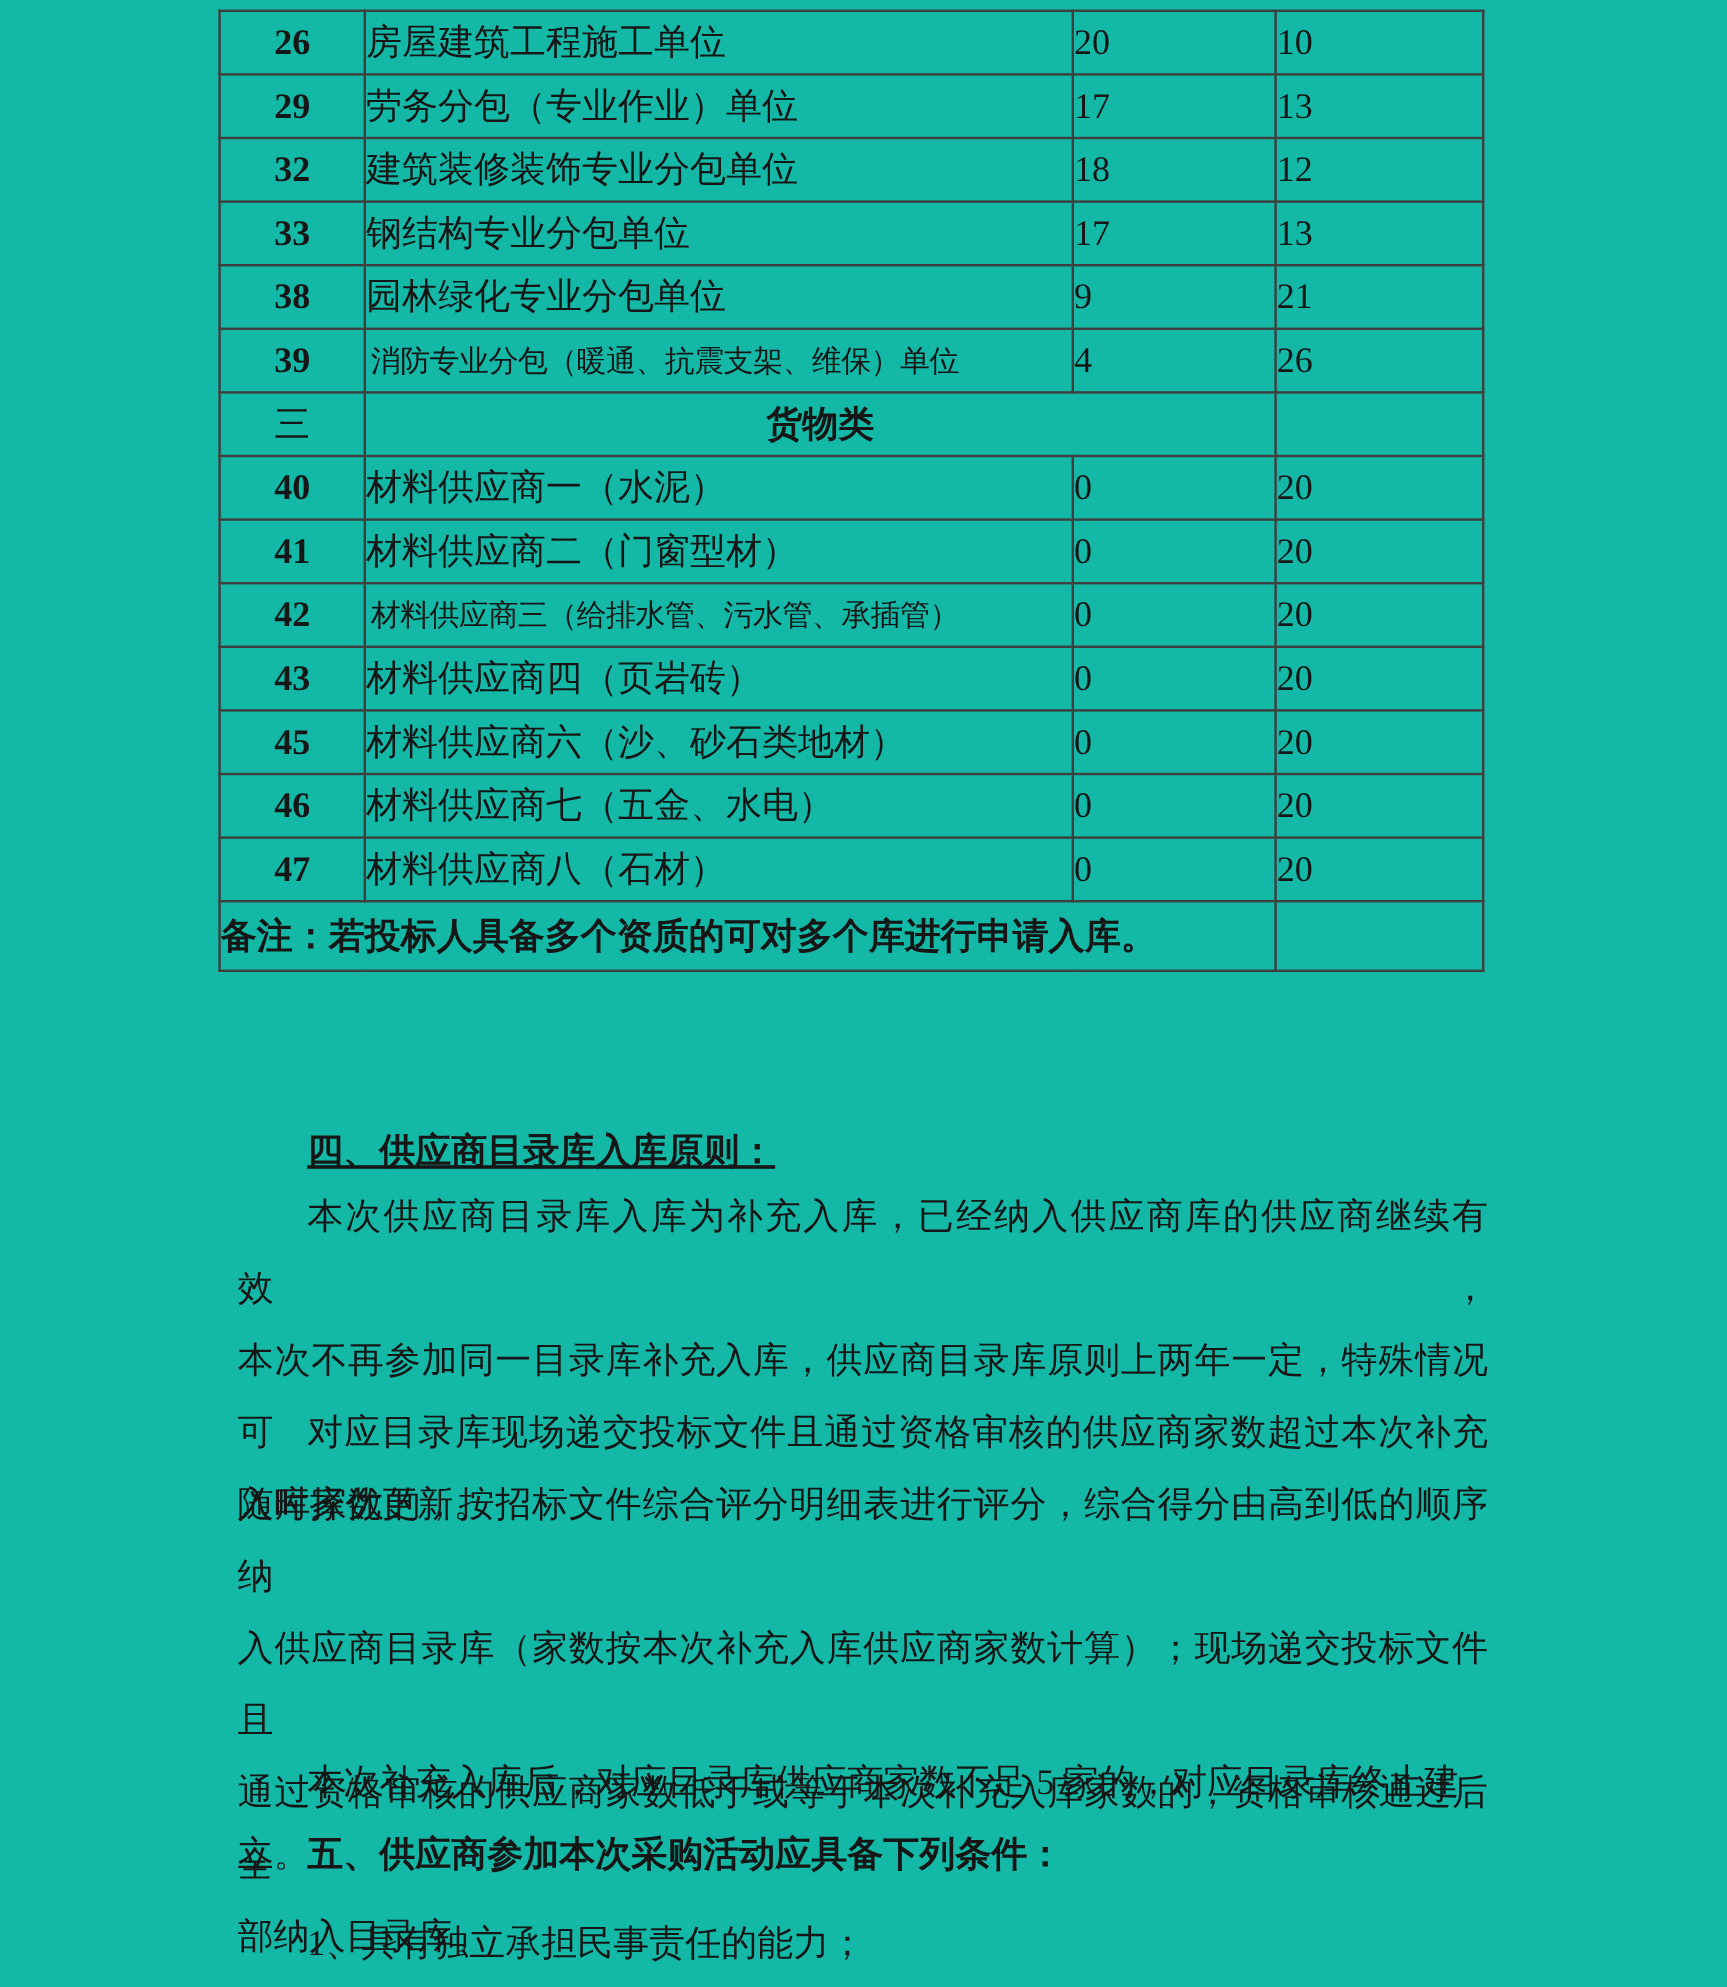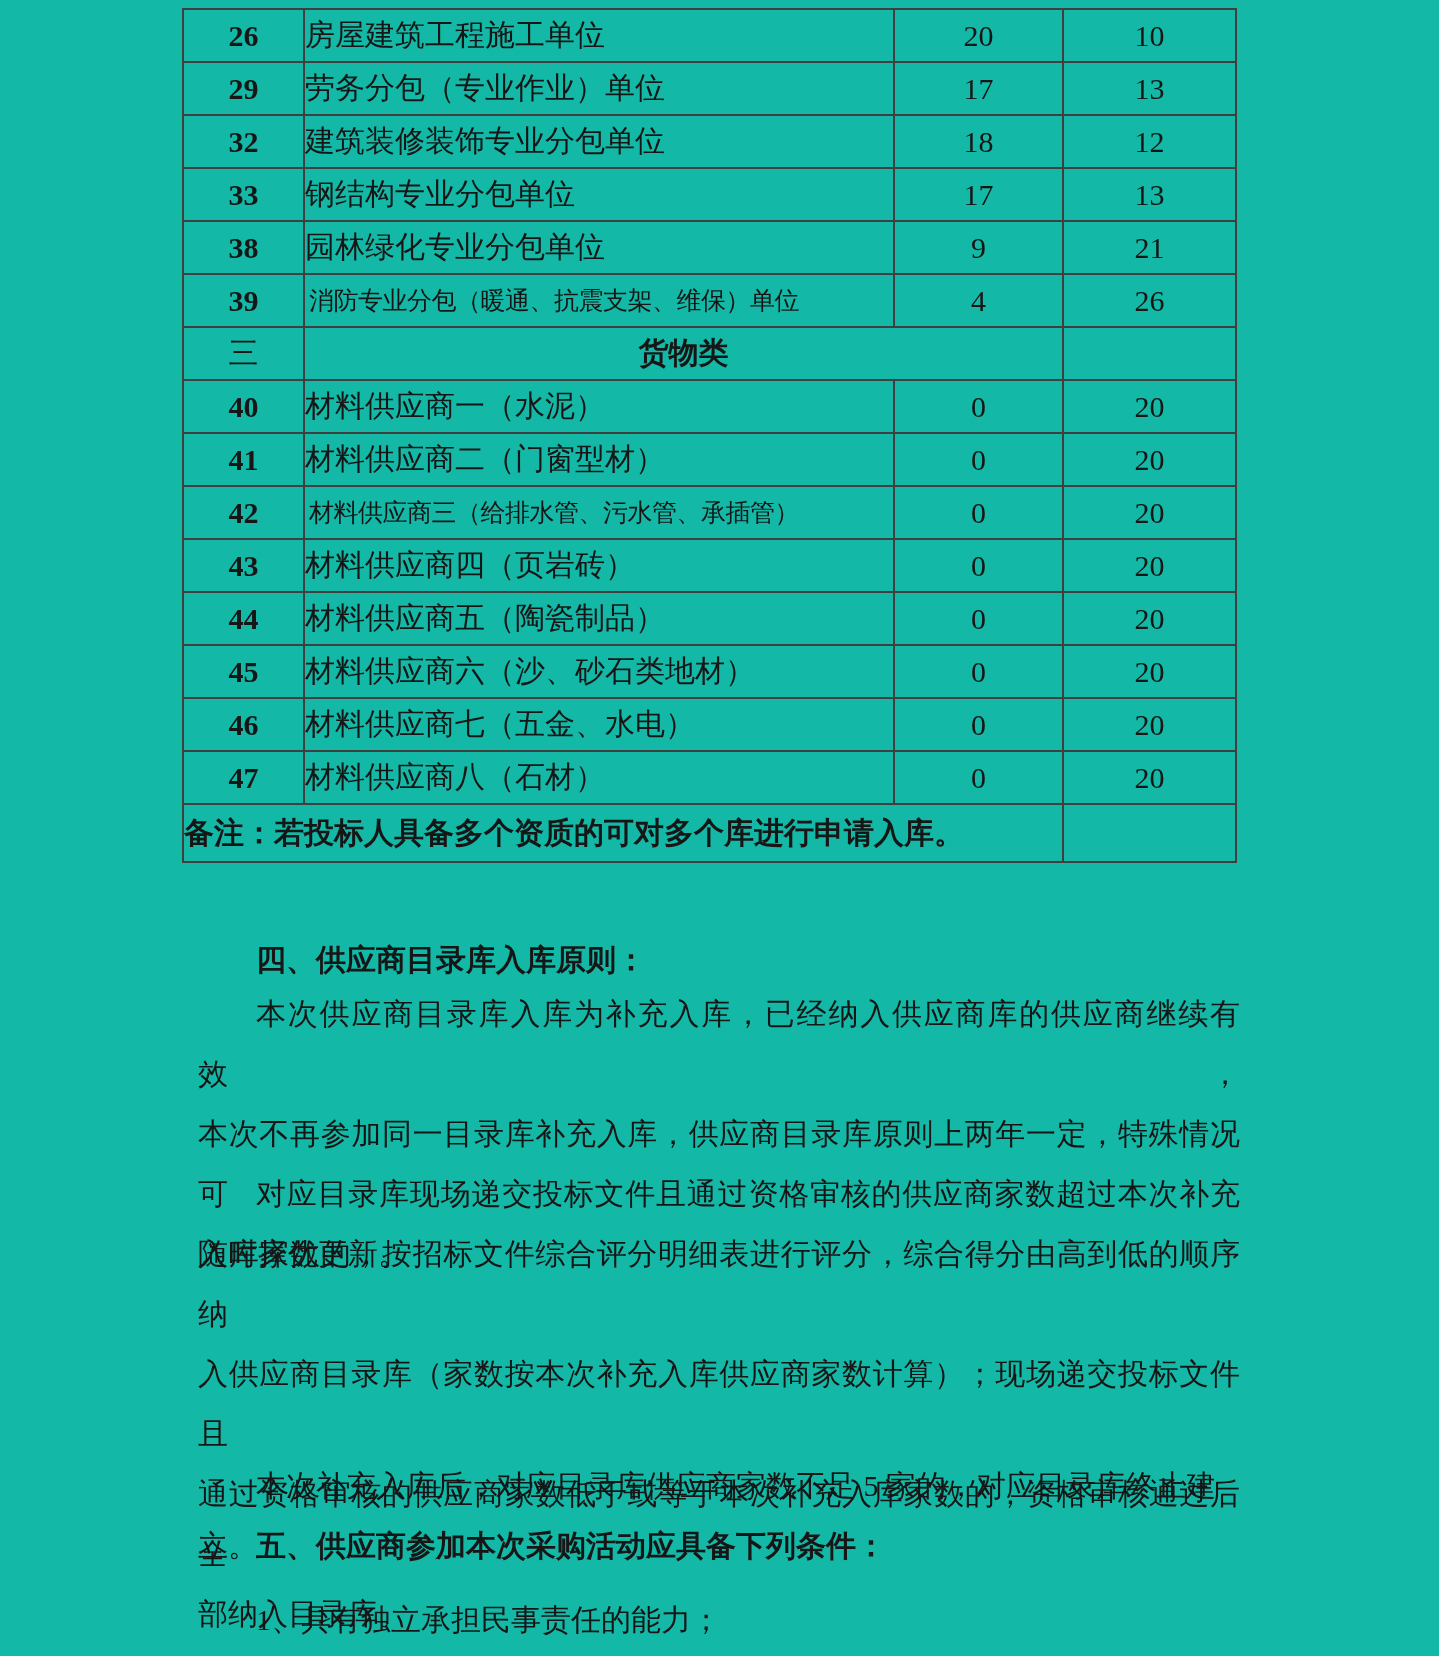--- a/index.html
+++ b/index.html
@@ -37,21 +37,21 @@
   .c-no.plain{font-weight:normal;}
   .c-name{
     text-align:left;
     padding-left:56px;
   }
   .c-name.flush{
     padding-left:4px;
     font-size:25px;
     letter-spacing:-0.5px;
   }
-  .c-val{text-align:center;}
+  .c-val{}
   .section-title{
     text-align:center;
     font-weight:bold;
     font-family:"Liberation Sans", sans-serif;
     border-radius:17px;
   }
   .remark-cell{
     font-weight:bold;
     font-family:"Liberation Sans", sans-serif;
     padding-left:120px;
@@ -67,21 +67,21 @@
     line-height:60px;
     color:#161616;
   }
   .tblock .line{width:100%;}
   .jl{text-align:justify;text-align-last:justify;}
   .indent{text-indent:58px;}
   .h-bold{
     font-family:"Liberation Sans", sans-serif;
     font-weight:bold;
   }
-  #h4{top:930px;}
+  #h4{top:930px;text-decoration:underline;}
   #p1{top:984px;}
   #p2{top:1164px;}
   #p3{top:1456px;}
   #h5{top:1516px;}
   #it1{top:1590px;}
 </style>
 </head>
 <body>
 
 <div class="page">
@@ -153,26 +153,20 @@
         <td class="c-val">0</td>
         <td class="c-val">20</td>
       </tr>
       <tr>
         <td class="c-no">43</td>
         <td class="c-name">材料供应商四（页岩砖）</td>
         <td class="c-val">0</td>
         <td class="c-val">20</td>
       </tr>
       <tr>
-        <td class="c-no">44</td>
-        <td class="c-name">材料供应商五（陶瓷制品）</td>
-        <td class="c-val">0</td>
-        <td class="c-val">20</td>
-      </tr>
-      <tr>
         <td class="c-no">45</td>
         <td class="c-name">材料供应商六（沙、砂石类地材）</td>
         <td class="c-val">0</td>
         <td class="c-val">20</td>
       </tr>
       <tr>
         <td class="c-no">46</td>
         <td class="c-name">材料供应商七（五金、水电）</td>
         <td class="c-val">0</td>
         <td class="c-val">20</td>

